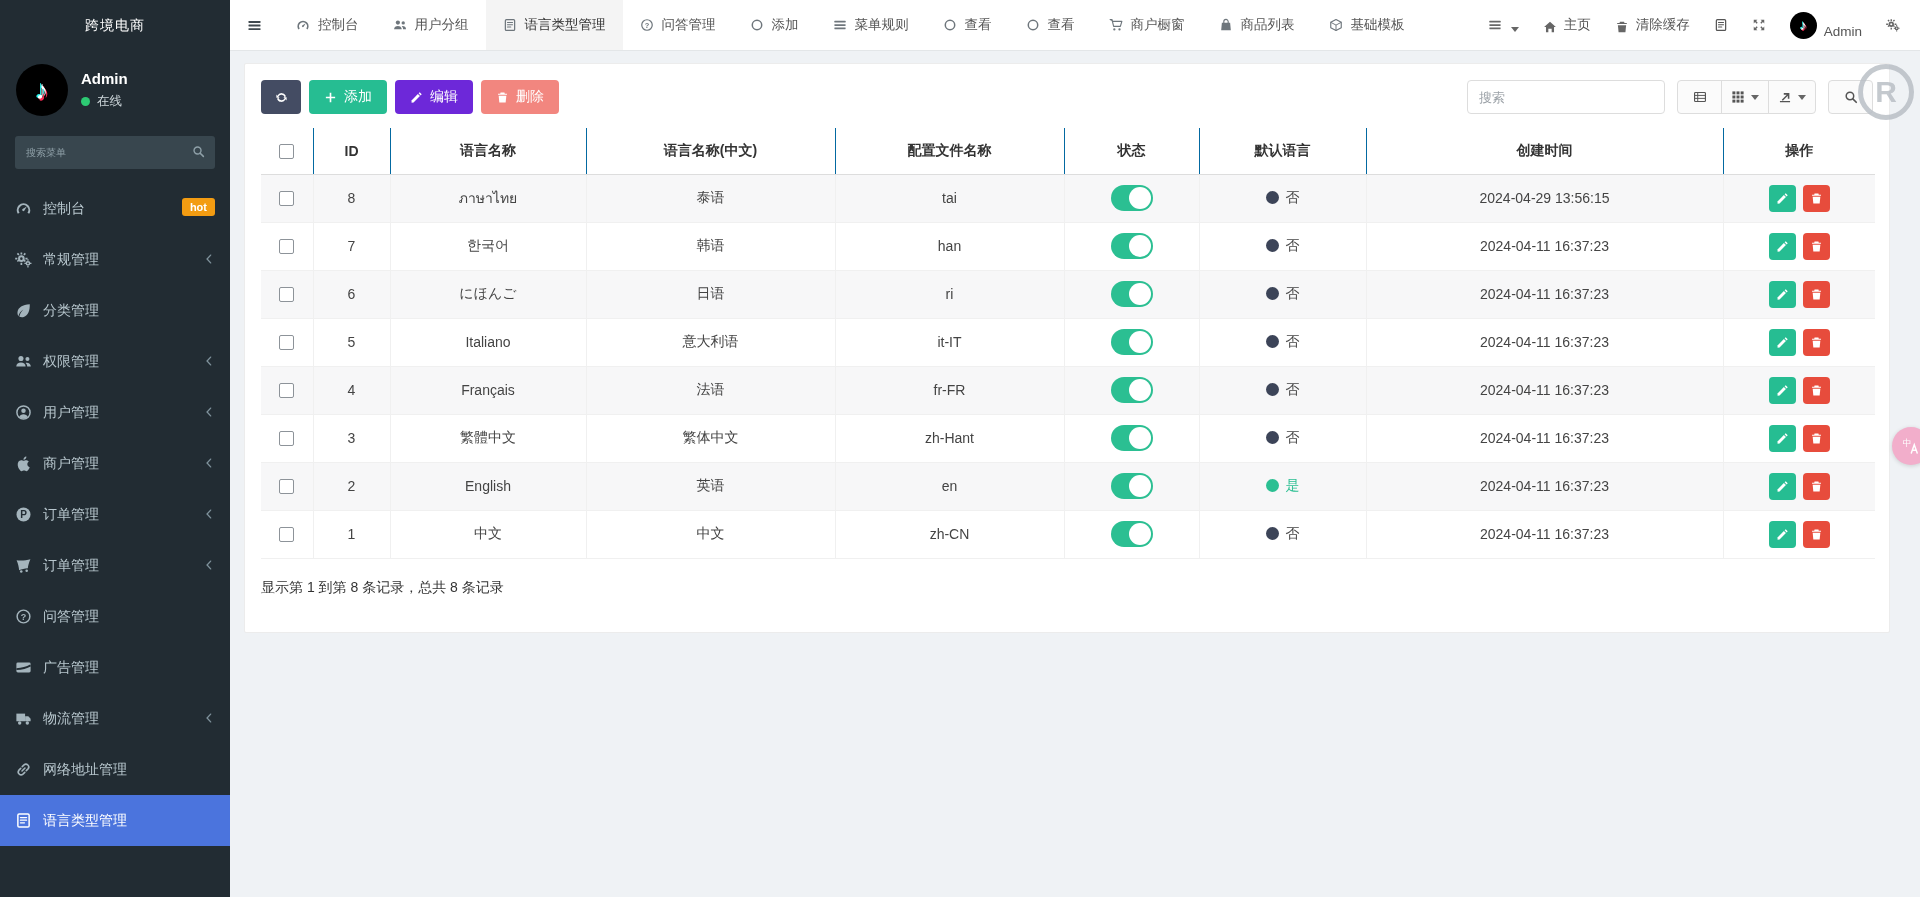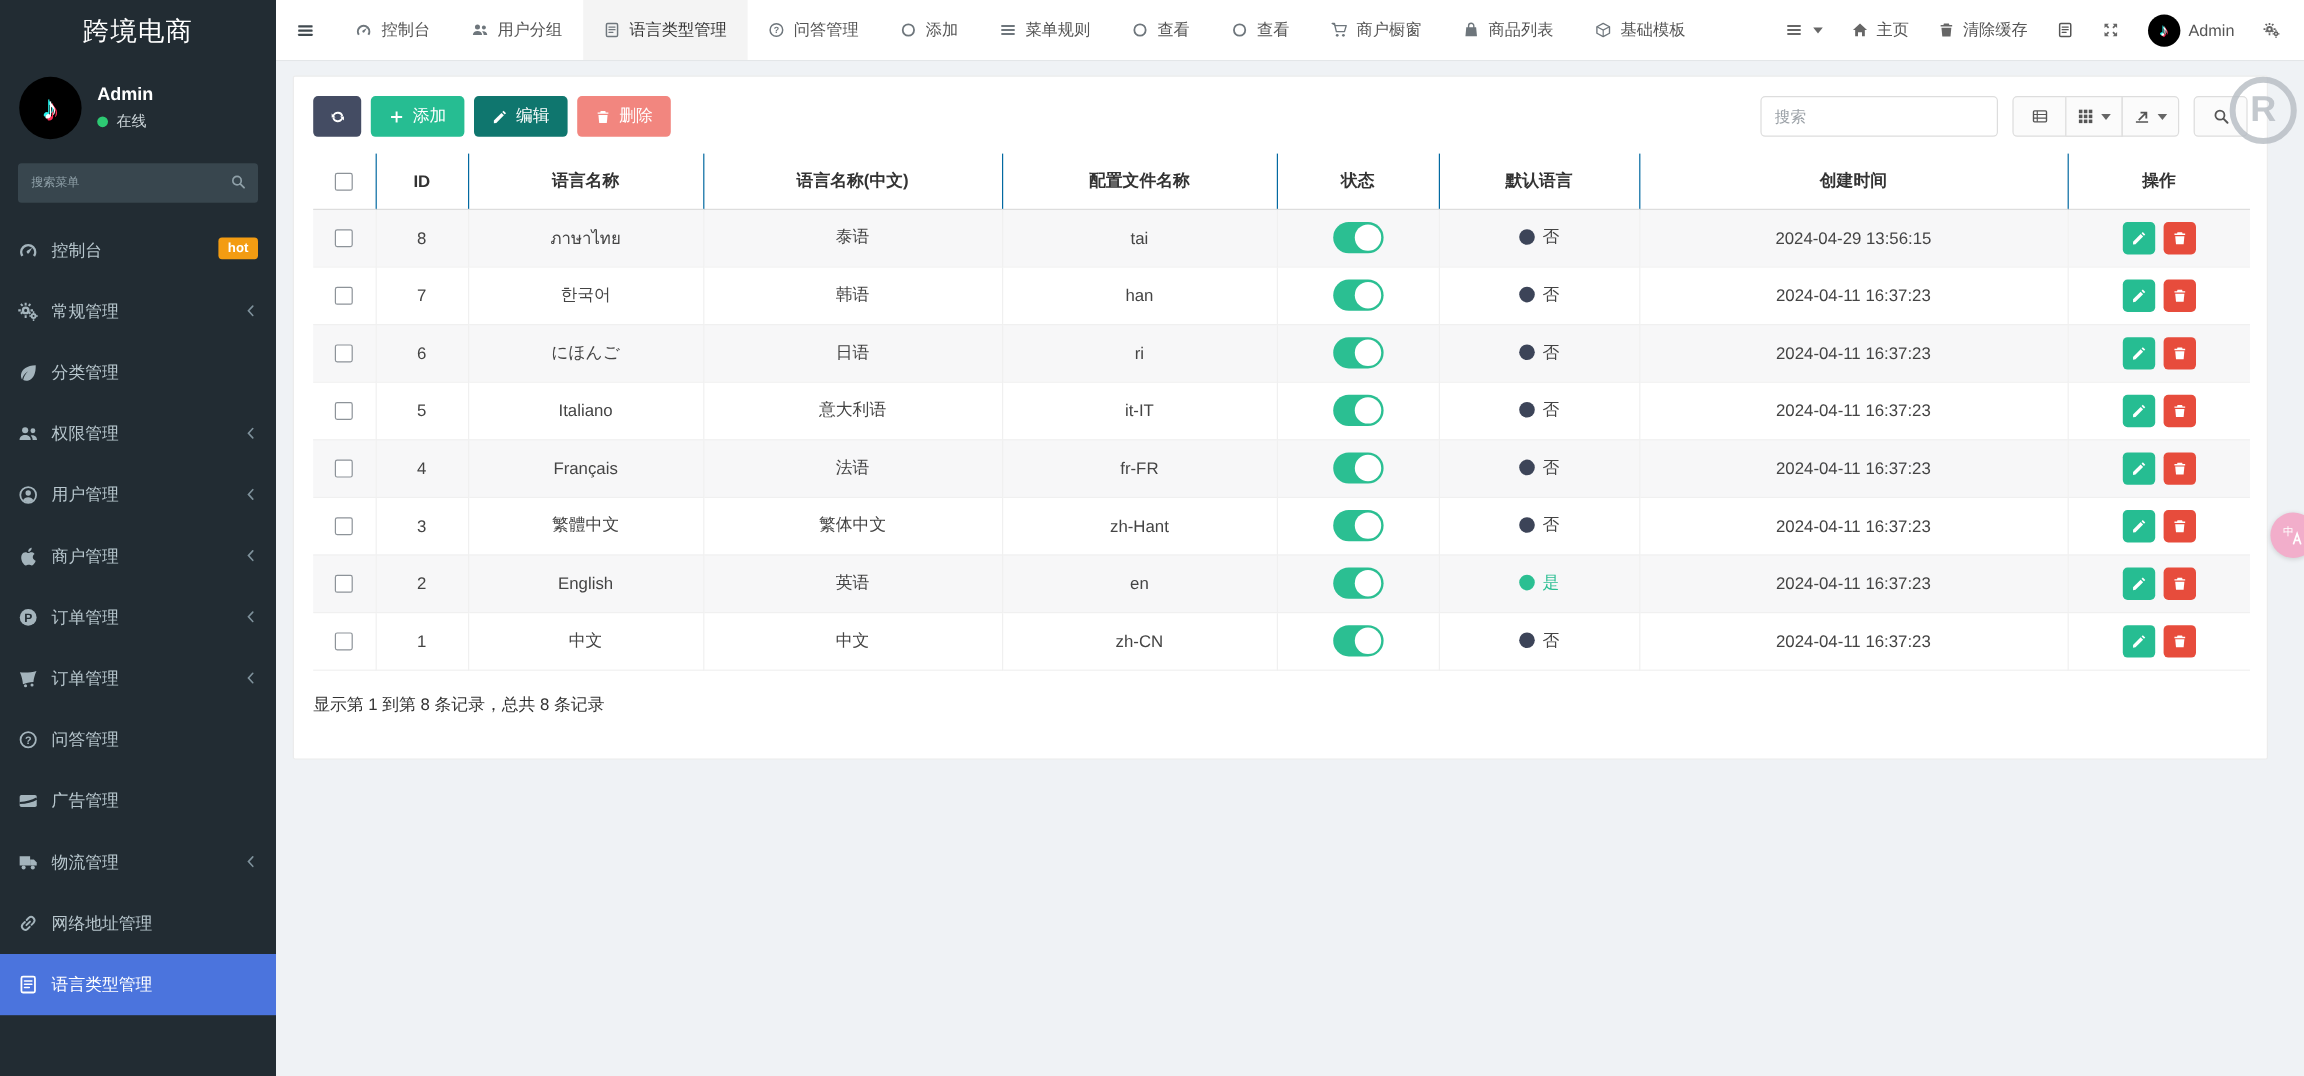--- a/index.html
+++ b/index.html
@@ -3,21 +3,21 @@
 <meta charset="utf-8">
 <style>
   * { margin:0; padding:0; box-sizing:border-box; }
   html,body { background:#eff2f5; }
   body { font-family:"Liberation Sans","DejaVu Sans",sans-serif; }
   #app { position:relative; width:1920px; height:897px; background:#eff2f5; overflow:hidden; }
   svg { display:block; }
 
   
   .sidebar { position:absolute; left:0; top:0; width:230px; height:897px; background:#222c33; z-index:5; }
-  .logo { height:51px; line-height:51px; text-align:center; color:#fff; font-size:22px; letter-spacing:1px; }
+  .logo { height:51px; line-height:51px; text-align:center; color:#fff; font-size:14px; letter-spacing:1px; }
   .user-panel { display:flex; align-items:center; gap:13px; padding:13px 16px 10px; }
   .tiktok-avatar { width:52px; height:52px; border-radius:50%; background:#000; color:#fff; display:flex; align-items:center; justify-content:center; font-size:26px; flex:0 0 auto; text-shadow:-1.5px -1.5px 0 #25f4ee, 1.5px 1.5px 0 #fe2c55; }
   .tiktok-avatar.sm { width:27px; height:27px; font-size:14px; text-shadow:-1px -1px 0 #25f4ee, 1px 1px 0 #fe2c55; }
   .user-name { color:#fff; font-size:15px; font-weight:bold; margin-bottom:6px; }
   .user-status { color:#cfd8dc; font-size:12.5px; display:flex; align-items:center; gap:7px; }
   .dot-online { width:9px; height:9px; border-radius:50%; background:#2dca73; }
   .side-search { position:relative; margin:10px 15px 6px; }
   .side-search input { width:100%; height:33px; background:#38464e; border:none; border-radius:3px; color:#ccd5d9; font-size:10px; padding:0 32px 0 11px; outline:none; font-family:inherit; }
   .side-search input::placeholder { color:#8fa0a8; }
   .side-search .sicon { position:absolute; right:10px; top:9px; color:#8fa0a8; }
@@ -34,35 +34,35 @@
   
   .topnav { position:absolute; left:230px; top:0; width:1690px; height:51px; background:#fff; border-bottom:1px solid #e3e6e8; display:flex; align-items:stretch; z-index:4; }
   .hamburger { display:flex; align-items:center; padding:0 17px; color:#40494f; cursor:pointer; }
   .hamburger svg { width:15px; height:15px; fill:currentColor; }
   .tabs { display:flex; align-items:stretch; }
   .tab { display:flex; align-items:center; gap:8px; padding:0 17px; font-size:13.5px; color:#555; cursor:pointer; white-space:nowrap; }
   .tab .ticon { color:#6e767c; }
   .tab .ticon svg { width:14px; height:14px; fill:currentColor; }
   .tab.active { background:#f4f4f4; color:#333; }
   .nav-right { margin-left:auto; display:flex; align-items:center; gap:24px; padding-right:20px; font-size:13.5px; color:#555; }
-  .nav-right .nitem { display:flex; align-items:center; gap:7px; cursor:pointer; color:#555; }
+  .nav-right .nitem { display:flex; align-items:flex-end; gap:7px; cursor:pointer; color:#555; }
   .nav-right .nitem svg { width:14px; height:14px; fill:#666; }
   .caret-sm { width:0; height:0; border-left:4px solid transparent; border-right:4px solid transparent; border-top:5px solid #666; margin-left:2px; }
 
   
   .watermark { position:absolute; left:1858px; top:64px; width:56px; height:56px; border:5px solid #b6bcc3; border-radius:50%; color:#b6bcc3; display:flex; align-items:center; justify-content:center; font-size:30px; font-weight:bold; opacity:.8; z-index:3; }
 
   
   .card { position:absolute; left:244px; top:63px; width:1646px; height:570px; background:#fff; border:1px solid #ececec; border-radius:2px; padding:16px; z-index:2; }
   .ctoolbar { display:flex; align-items:center; }
   .btn { height:34px; border:none; border-radius:4px; color:#fff; font-size:14px; display:inline-flex; align-items:center; gap:7px; padding:0 15px; margin-right:8px; cursor:pointer; font-family:inherit; }
   .btn svg { width:13px; height:13px; fill:#fff; }
   .btn-refresh { background:#444c63; width:40px; justify-content:center; padding:0; }
   .btn-add { background:#26bd92; }
-  .btn-edit { background:#0f766e; }
+  .btn-edit { background:#6d28d9; }
   .btn-del { background:#f2867f; }
   .tb-right { margin-left:auto; display:flex; align-items:center; }
   .tb-search { width:198px; height:34px; border:1px solid #ddd; border-radius:4px; font-size:13px; color:#333; padding:0 11px; outline:none; font-family:inherit; }
   .tb-search::placeholder { color:#9aa0a6; }
   .btn-group { display:flex; margin-left:12px; }
   .gbtn { height:34px; min-width:45px; background:#fbfbfb; border:1px solid #ddd; display:inline-flex; align-items:center; justify-content:center; gap:4px; color:#555; cursor:pointer; padding:0 9px; }
   .gbtn + .gbtn { margin-left:-1px; }
   .gbtn:first-child { border-radius:4px 0 0 4px; }
   .gbtn:last-child { border-radius:0 4px 4px 0; }
   .gbtn svg { width:14px; height:14px; fill:#555; }

